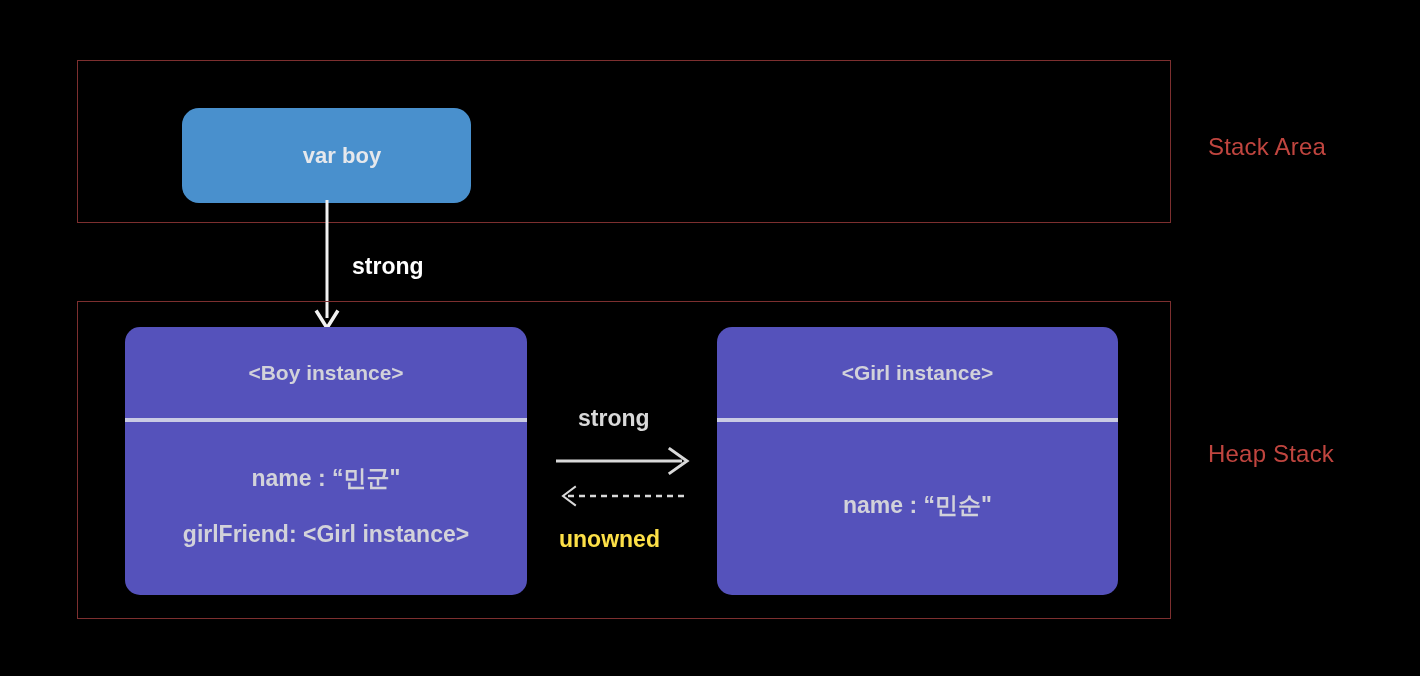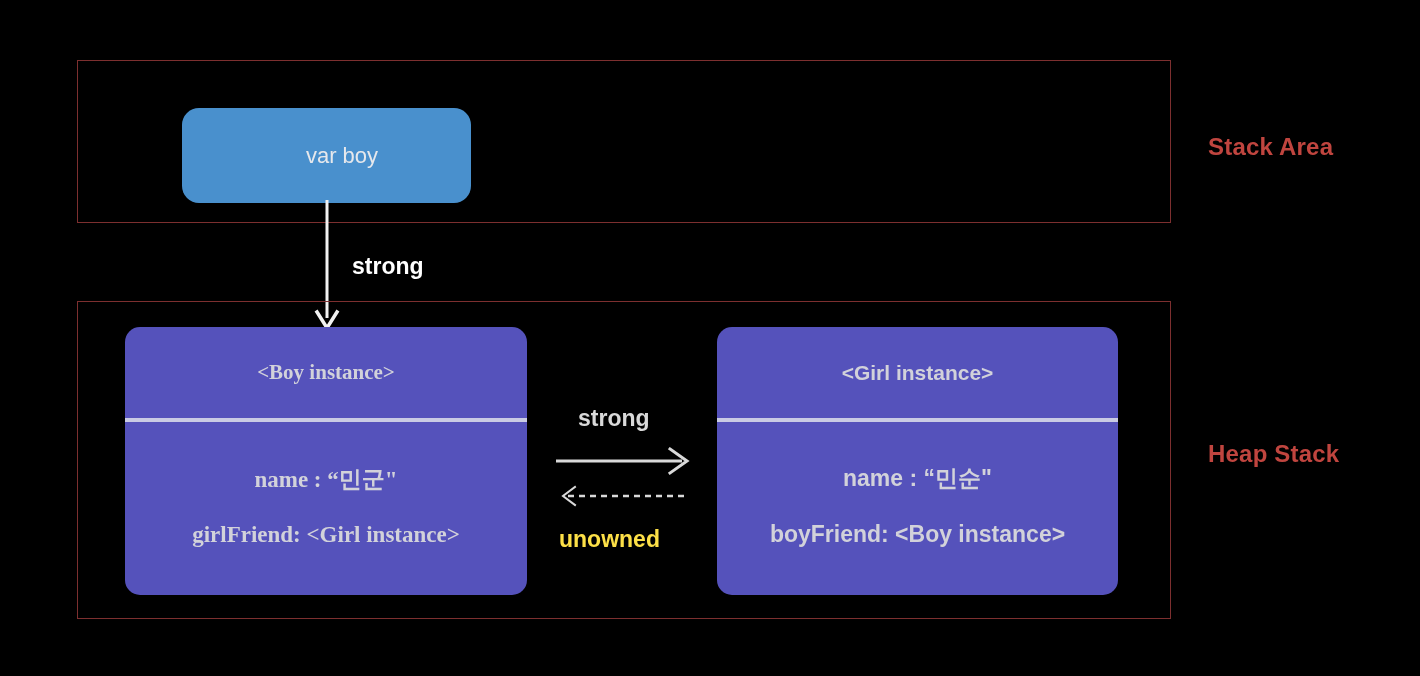--- a/index.html
+++ b/index.html
@@ -26,21 +26,21 @@
     border: 1.5px solid #7d2f2f;
     background: transparent;
   }
   #stack-region { left: 77px;  top: 60px;  width: 1094px; height: 163px; }
   #heap-region  { left: 77px;  top: 301px; width: 1094px; height: 318px; }
 
   .region-label {
     position: absolute;
     color: #c0453f;
     font-size: 24px;
-    font-weight: bold;
+    font-weight: normal;
     letter-spacing: 0.2px;
     white-space: nowrap;
   }
   #stack-area-label { left: 1208px; top: 133px; }
   #heap-area-label  { left: 1208px; top: 440px; }
 
   
   #var-boy-box {
     position: absolute;
     left: 182px;
@@ -49,34 +49,34 @@
     height: 95px;
     background: #4990cd;
     border-radius: 17px;
     display: flex;
     align-items: center;
     justify-content: center;
   }
   #var-boy-box .box-title {
     color: #e6e8ec;
     font-size: 22px;
-    font-weight: normal;
+    font-weight: bold;
     margin-left: 31px;
   }
 
   
   .instance-box {
     position: absolute;
     background: #5552bb;
     border-radius: 15px;
     display: flex;
     flex-direction: column;
     align-items: stretch;
   }
-  #boy-instance-box  { left: 125px; top: 327px; width: 402px; height: 268px; font-family: Liberation Serif, serif; }
+  #boy-instance-box  { left: 125px; top: 327px; width: 402px; height: 268px; }
   #girl-instance-box { left: 717px; top: 327px; width: 401px; height: 268px; }
 
   .instance-header {
     height: 91px;
     display: flex;
     align-items: center;
     justify-content: center;
   }
   .instance-header .inst-title {
     color: #d2d2da;
@@ -189,21 +189,20 @@
     </div>
   </div>
 
   <div class="instance-box" id="girl-instance-box">
     <div class="instance-header">
       <span class="inst-title">&lt;Girl instance&gt;</span>
     </div>
     <div class="instance-divider"></div>
     <div class="instance-body">
       <span class="field">name : “민순"</span>
-      <span class="field">boyFriend: &lt;Boy instance&gt;</span>
     </div>
   </div>
 
   <svg id="strong-arrow-horizontal" viewBox="0 0 134 32">
     <line x1="0" y1="16" x2="126" y2="16" stroke="#d9d9d9" stroke-width="3"></line>
     <polyline points="114,4 131,16 114,28" fill="none" stroke="#d9d9d9" stroke-width="3" stroke-linecap="square" stroke-linejoin="miter"></polyline>
   </svg>
   <div id="strong-label-horizontal">strong</div>
 
   <svg id="unowned-arrow-horizontal" viewBox="0 0 134 26">

